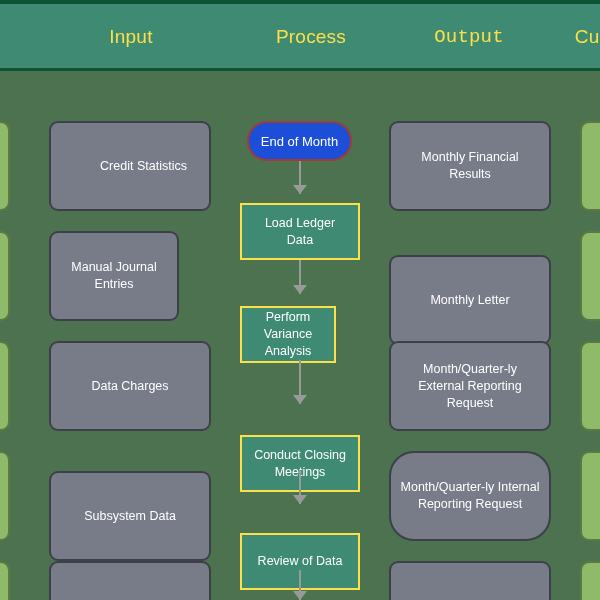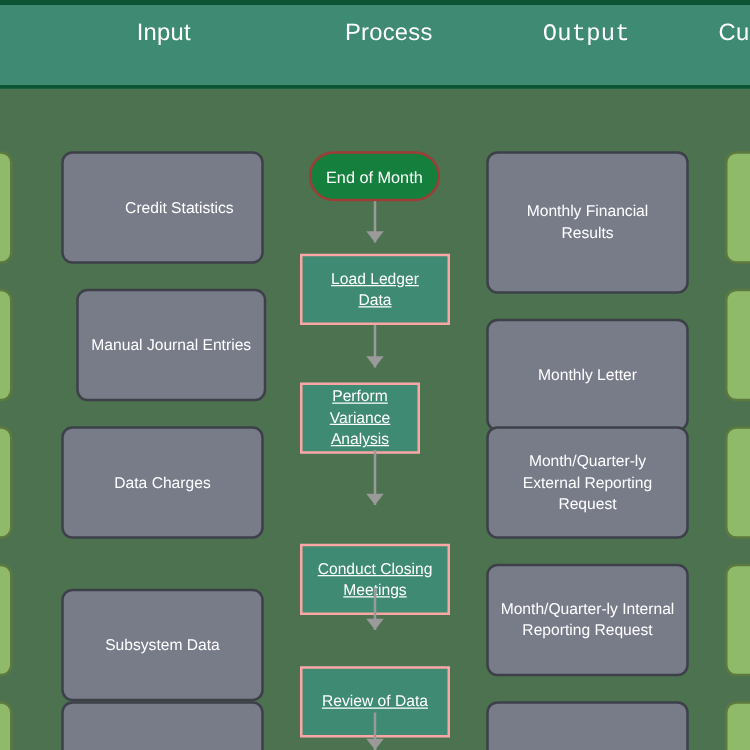--- a/index.html
+++ b/index.html
@@ -13,22 +13,22 @@
 
   
   .header{
     position:absolute;left:0;top:0;width:600px;height:71px;
     background:#3f8a72;
     border-top:4px solid #0d5336;
     border-bottom:3px solid #0d5336;
     box-sizing:border-box;
   }
   .hdr-label{
-    position:absolute;top:15px;
-    color:#ffffff;font-size:19px;line-height:24px;
+    position:absolute;top:25px;
+    color:#fde047;font-size:19px;line-height:24px;
     white-space:nowrap;text-align:center;
     letter-spacing:.2px;
   }
 
   
   .node{
     position:absolute;box-sizing:border-box;
     display:flex;align-items:center;justify-content:center;
     text-align:center;color:#ffffff;
     font-size:12.5px;line-height:17px;
@@ -39,26 +39,25 @@
     border:2px solid #3d4049;
     border-radius:9px;
   }
   .node-customer{
     background:#8fba69;
     border:2px solid #5c7a3f;
     border-radius:9px;
   }
   .node-process{
     background:#3f8a72;
-    border:2px solid #fca5a5;
+    border:2px solid #fde047;
     border-radius:0;
-    text-decoration:underline;
   }
   .node-start{
-    background:#15803d;
+    background:#1d4ed8;
     border:2px solid #9e3c38;
     border-radius:22px;
     font-size:13px;
   }
 
   
   .conn{position:absolute;width:2px;background:#9a9a9a;}
   .arrowhead{
     position:absolute;width:0;height:0;
     border-left:7px solid transparent;
@@ -80,28 +79,28 @@
       <div class="hdr-label" style="left: 512px; width: 160px;">Cus</div>
     </div>
 
   <div id="nodes-layer">
       <div class="node node-customer" style="left: -60px; top: 121px; width: 70px; height: 90px;"></div>
       <div class="node node-customer" style="left: -60px; top: 231px; width: 70px; height: 90px;"></div>
       <div class="node node-customer" style="left: -60px; top: 341px; width: 70px; height: 90px;"></div>
       <div class="node node-customer" style="left: -60px; top: 451px; width: 70px; height: 90px;"></div>
       <div class="node node-customer" style="left: -60px; top: 561px; width: 70px; height: 90px;"></div>
       <div class="node node-input" style="left: 49px; top: 121px; width: 162px; height: 90px; padding-left: 36px;">Credit Statistics</div>
-      <div class="node node-input" style="left: 61px; top: 231px; width: 152px; height: 90px;">Manual Journal Entries</div>
+      <div class="node node-input" style="left: 49px; top: 231px; width: 130px; height: 90px;">Manual Journal Entries</div>
       <div class="node node-input" style="left: 49px; top: 341px; width: 162px; height: 90px;">Data Charges</div>
       <div class="node node-input" style="left: 49px; top: 471px; width: 162px; height: 90px;">Subsystem Data</div>
       <div class="node node-input" style="left: 49px; top: 561px; width: 162px; height: 90px;"></div>
-      <div class="node node-input" style="left: 389px; top: 121px; width: 162px; height: 114px;">Monthly Financial Results</div>
+      <div class="node node-input" style="left: 389px; top: 121px; width: 162px; height: 90px;">Monthly Financial Results</div>
       <div class="node node-input" style="left: 389px; top: 231px; width: 162px; height: 90px; margin-top: 24px;">Monthly Letter</div>
       <div class="node node-input" style="left: 389px; top: 341px; width: 162px; height: 90px;">Month/Quarter-ly External Reporting Request</div>
-      <div class="node node-input" style="left: 389px; top: 451px; width: 162px; height: 90px;">Month/Quarter-ly Internal Reporting Request</div>
+      <div class="node node-input" style="left: 389px; top: 451px; width: 162px; height: 90px; border-radius: 25px;">Month/Quarter-ly Internal Reporting Request</div>
       <div class="node node-input" style="left: 389px; top: 561px; width: 162px; height: 90px;"></div>
       <div class="node node-customer" style="left: 580px; top: 121px; width: 162px; height: 90px;"></div>
       <div class="node node-customer" style="left: 580px; top: 231px; width: 162px; height: 90px;"></div>
       <div class="node node-customer" style="left: 580px; top: 341px; width: 162px; height: 90px;"></div>
       <div class="node node-customer" style="left: 580px; top: 451px; width: 162px; height: 90px;"></div>
       <div class="node node-customer" style="left: 580px; top: 561px; width: 162px; height: 90px;"></div>
       <div class="node node-start" style="left: 247px; top: 121px; width: 105px; height: 40px;">End of Month</div>
       <div class="node node-process" style="left: 240px; top: 203px; width: 120px; height: 57px;">Load Ledger Data</div>
       <div class="node node-process" style="left: 240px; top: 306px; width: 96px; height: 57px;">Perform Variance Analysis</div>
       <div class="node node-process" style="left: 240px; top: 435px; width: 120px; height: 57px;">Conduct Closing Meetings</div>

